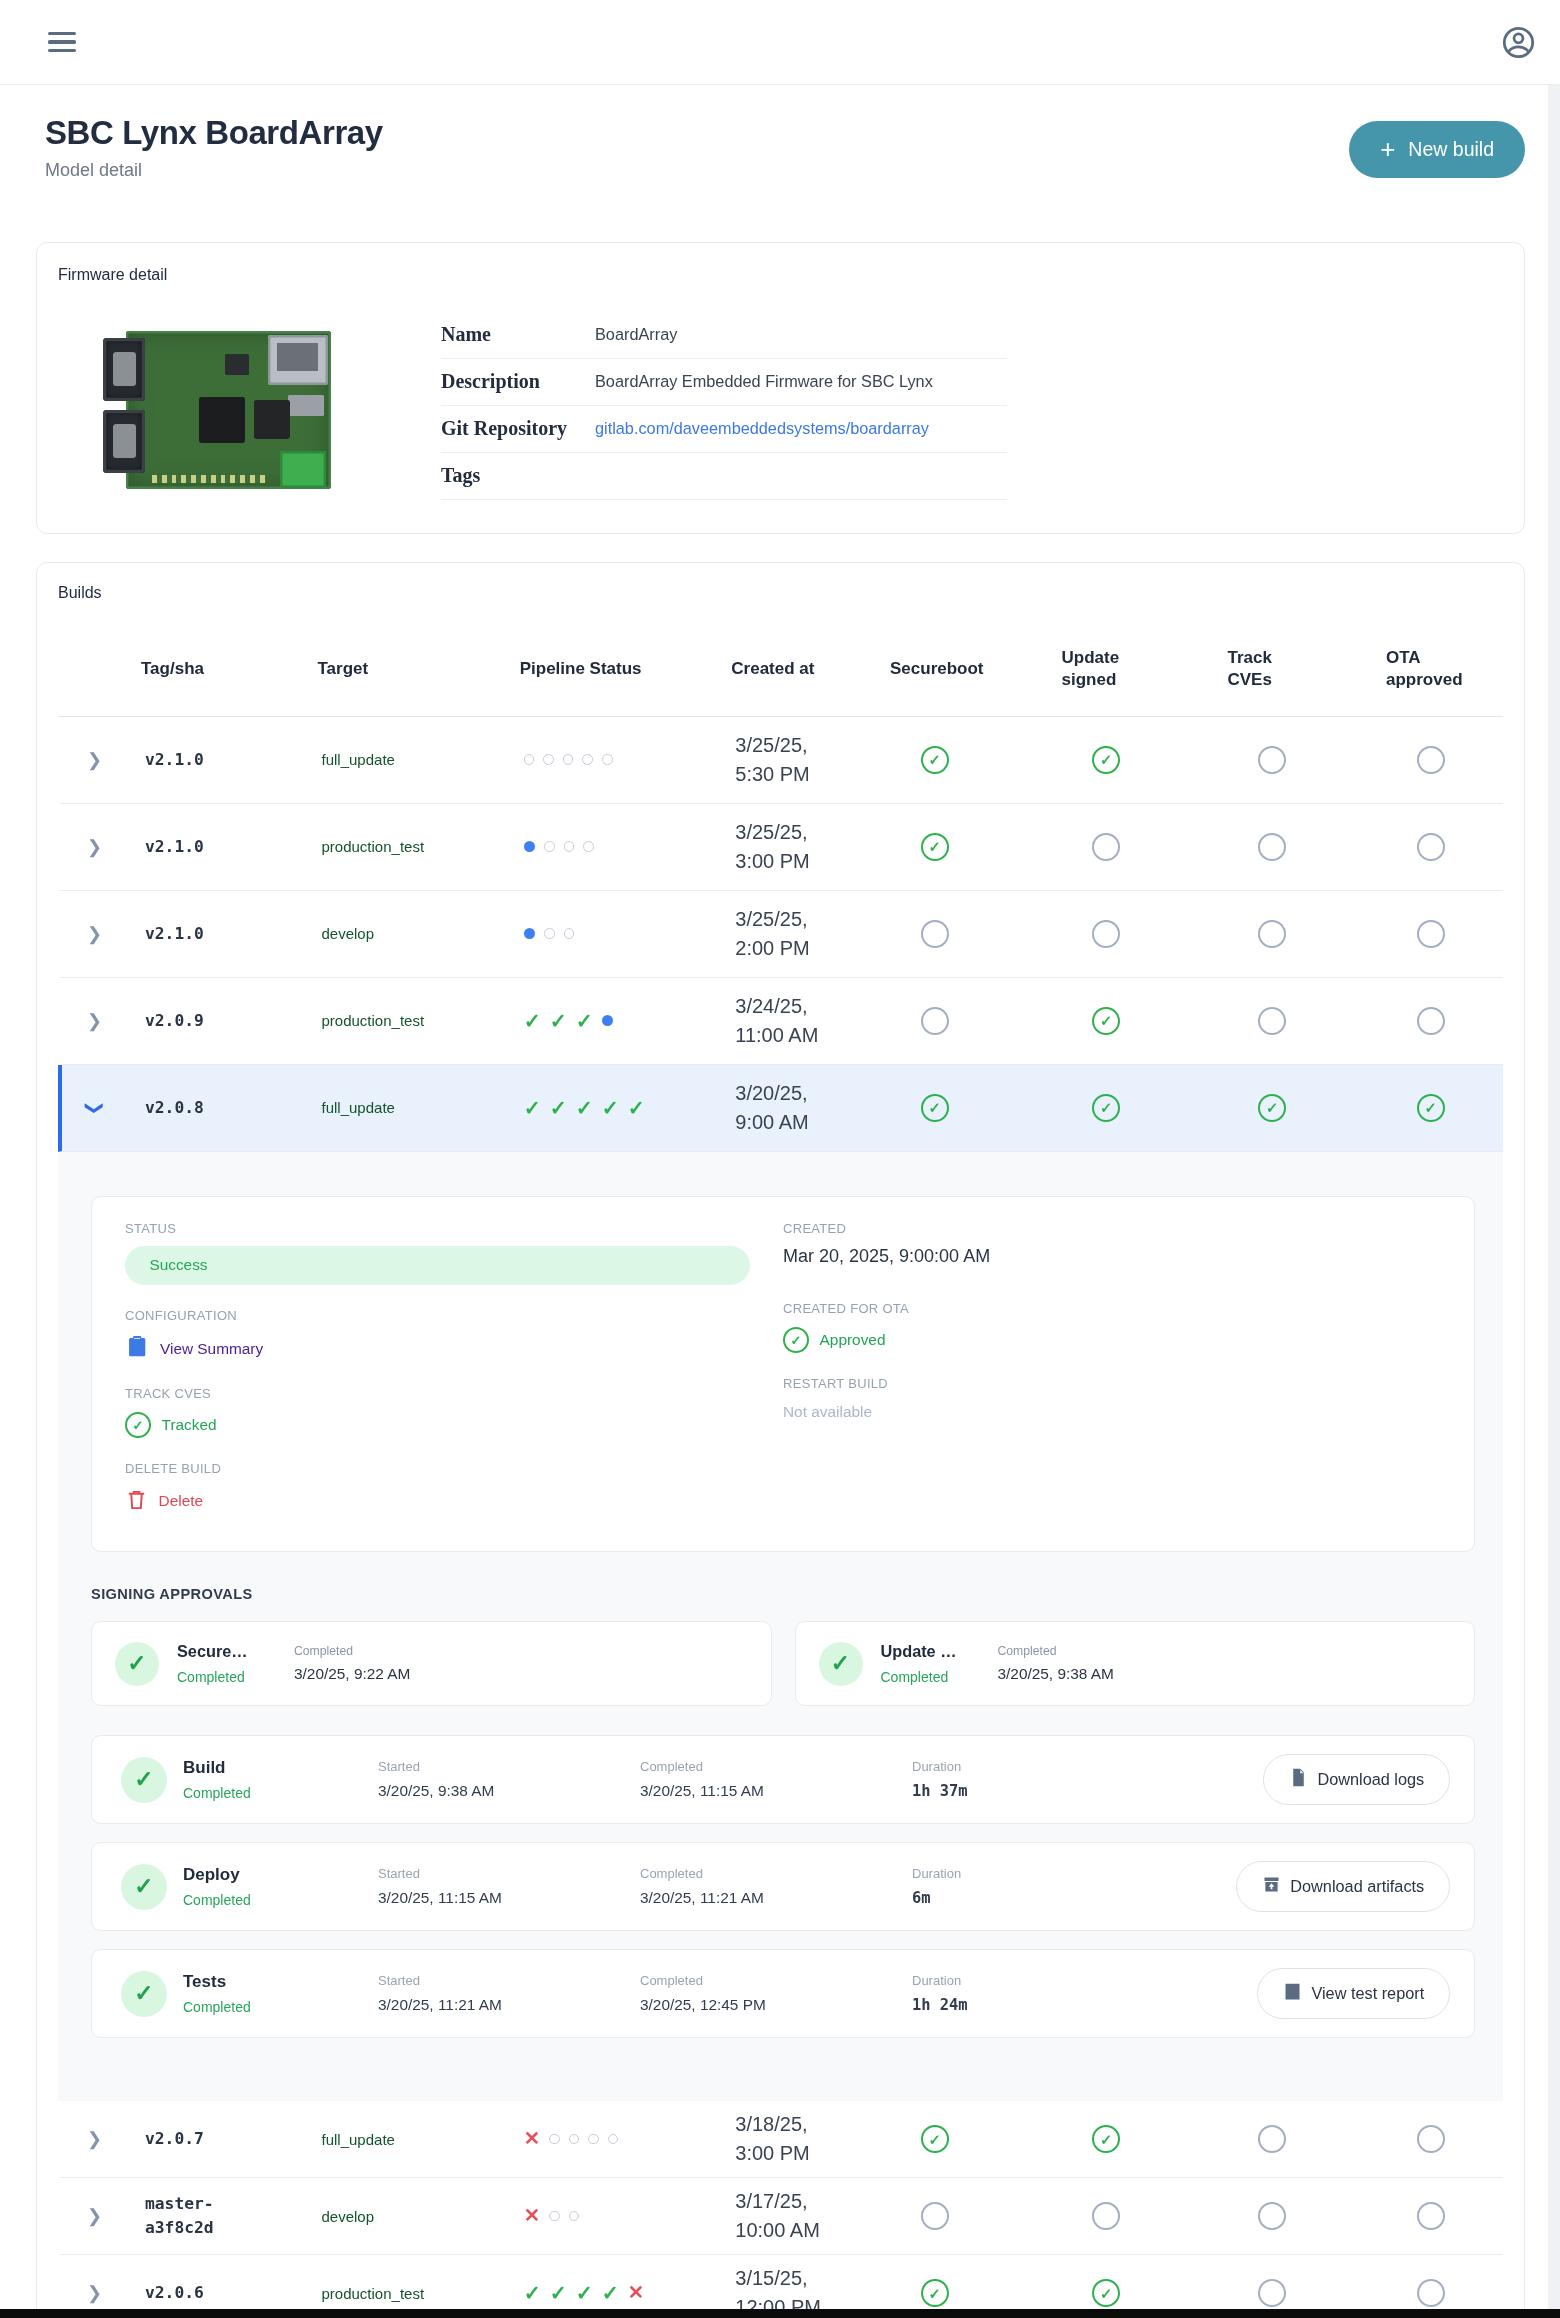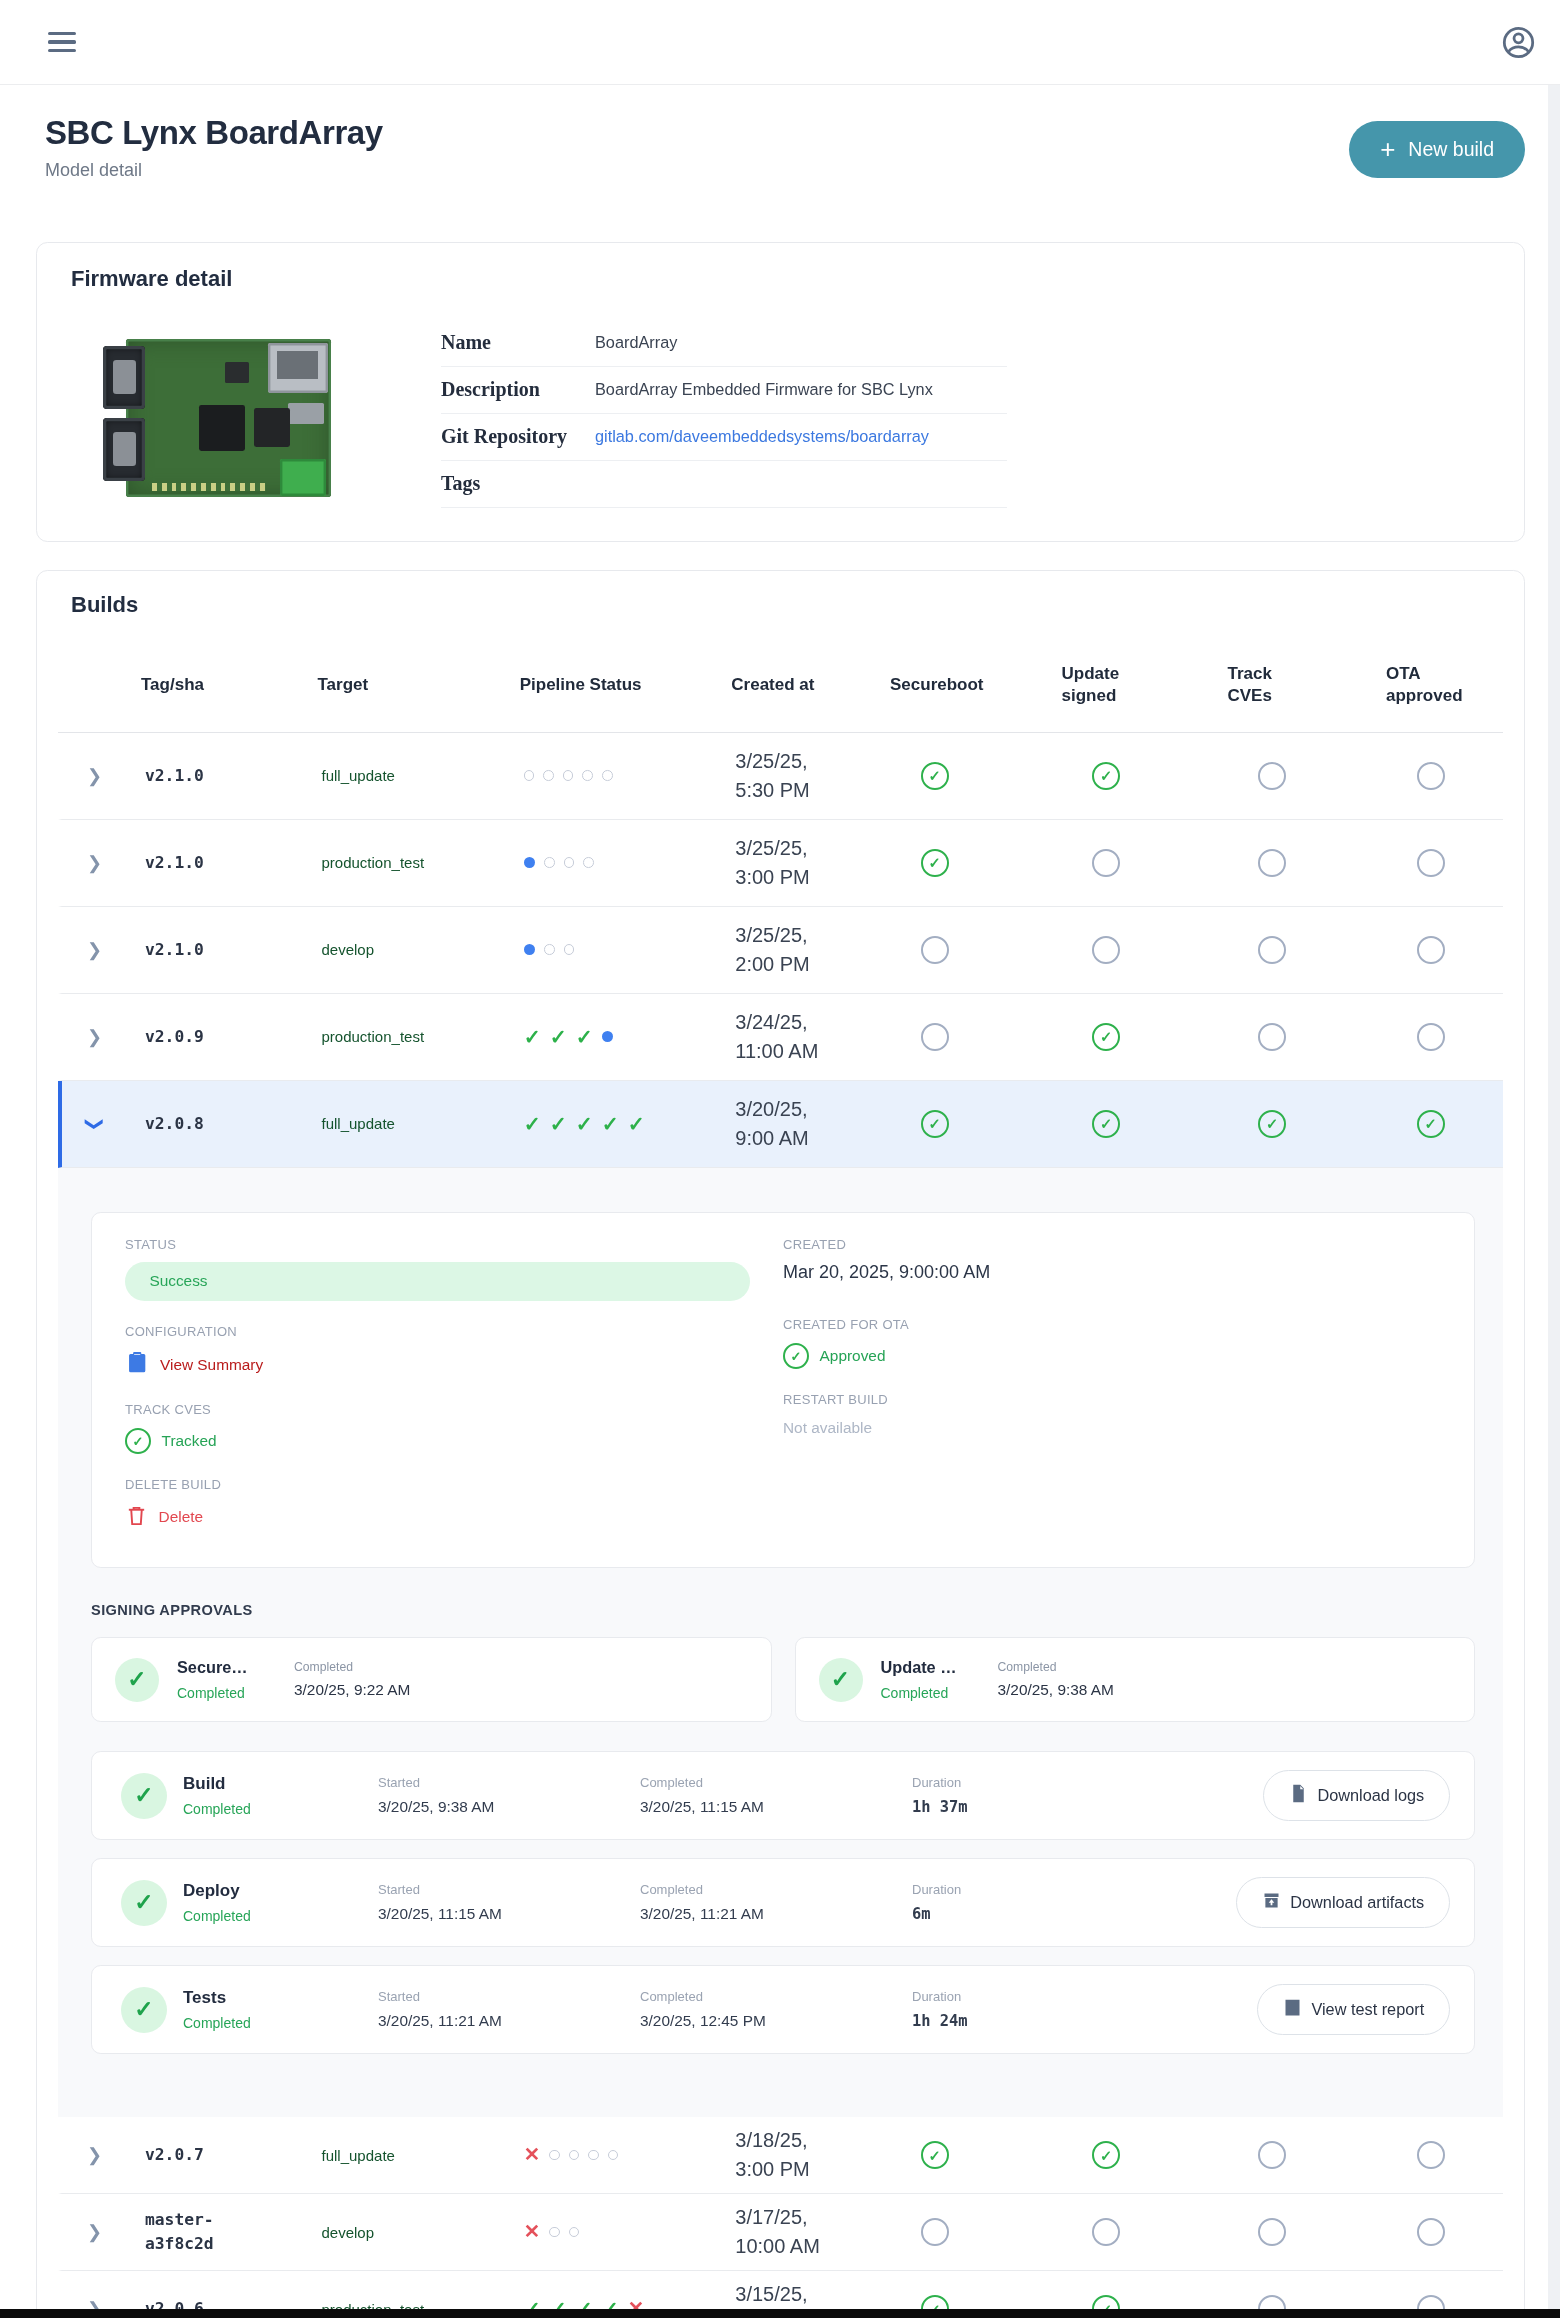--- a/index.html
+++ b/index.html
@@ -21,21 +21,21 @@
     padding:29px 36px 33px 45px; background:#fff; }
   .page-title { font-size:33px; font-weight:800; letter-spacing:-0.4px; color:#222d40; }
   .page-subtitle { font-size:18px; color:#6e7887; margin-top:8.1px; }
   .btn-primary { display:flex; align-items:center; gap:13px; background:#4596ab; color:#fff;
     border:none; border-radius:29px; height:57px; padding:0 31px; font-size:19.5px;
     font-family:"Liberation Sans", sans-serif; cursor:pointer; margin-top:4.9px; }
   .btn-primary .plus { font-size:26px; font-weight:300; line-height:1; margin-top:-2.4px; }
 
   
   .card { margin:28px 36px 0; background:#fff; border:0.8px solid #e7e9ed; border-radius:11.4px; }
-  .card h2 { font-size:22px; font-weight:700; color:#222d40;margin-left:13px; }
+  .card h2 { font-size:16px; font-weight:400; color:#222d40; }
 
   
   .fw-card { padding:23px 21px 33px; }
   .fw-content { display:flex; margin-top:16.3px; }
   .fw-fields { margin-left:102px; width:566px; margin-top:11.4px; }
   .fw-row { display:grid; grid-template-columns:154px 1fr; align-items:center;
     min-height:47px; padding:6.5px 0; border-bottom:0.8px solid #edeff2; }
   .fw-label { font-size:20px; font-weight:bold; color:#242d3d;font-family:Liberation Serif, serif; }
   .fw-value { font-size:16.3px; color:#3a4352; }
   .fw-badge { display:inline-block; background:#fbe2e6; color:#d5465e; font-size:15.4px;
@@ -104,21 +104,21 @@
 
   
   .panel { background:#f8f9fb; padding:44px 28px 63px 33px; cursor:default; }
   .detail-card { background:#fff; border:0.8px solid #e8eaee; border-radius:9.8px;
     padding:24.4px 33px 13px; display:grid; grid-template-columns:1fr 1fr; }
   .dlabel { font-size:13px; color:#98a1b1; letter-spacing:0.3px; }
   .dgroup { margin-bottom:23px; }
   .pill-success { margin-top:9.8px; width:95%; height:39px; border-radius:19.5px; background:#dcf7e5;
     color:#27a558; font-size:15.4px; display:flex; align-items:center; padding-left:24.4px; }
   .drow { margin-top:11.4px; display:flex; align-items:center; gap:10.6px; font-size:15.4px; }
-  .drow.link { color:#b91c1c; cursor:pointer; }
+  .drow.link { color:#4c1d95; cursor:pointer; }
   .drow.green { color:#25a355; cursor:pointer; }
   .drow.red { color:#e2474f; cursor:pointer; }
   .dvalue-big { margin-top:9.8px; font-size:18px; color:#2b3547; }
   .dvalue-muted { margin-top:11.4px; font-size:15.4px; color:#aeb7c6; }
   .ring { width:26px; height:26px; flex:none; border:2.4px solid #2eb14c; border-radius:50%;
     display:flex; align-items:center; justify-content:center; color:#2eb14c; font-size:13px; font-weight:bold; }
 
   .signing-heading { margin-top:34px; font-size:14.6px; font-weight:bold; color:#323c4e; letter-spacing:0.4px; }
   .approvals { display:grid; grid-template-columns:1fr 1fr; gap:23px; margin-top:19.5px; }
   .approval-card { background:#fff; border:0.8px solid #e8eaee; border-radius:9.8px; padding:19.5px 23px;

